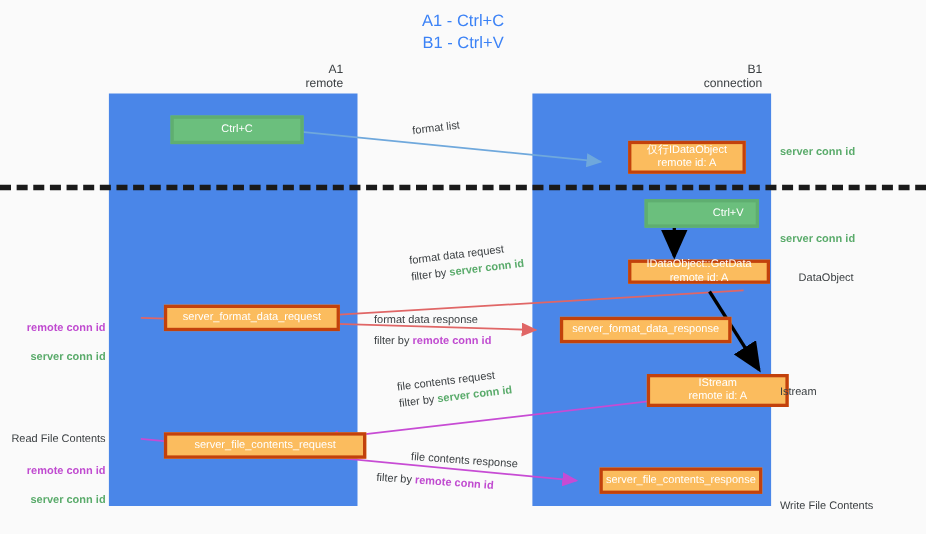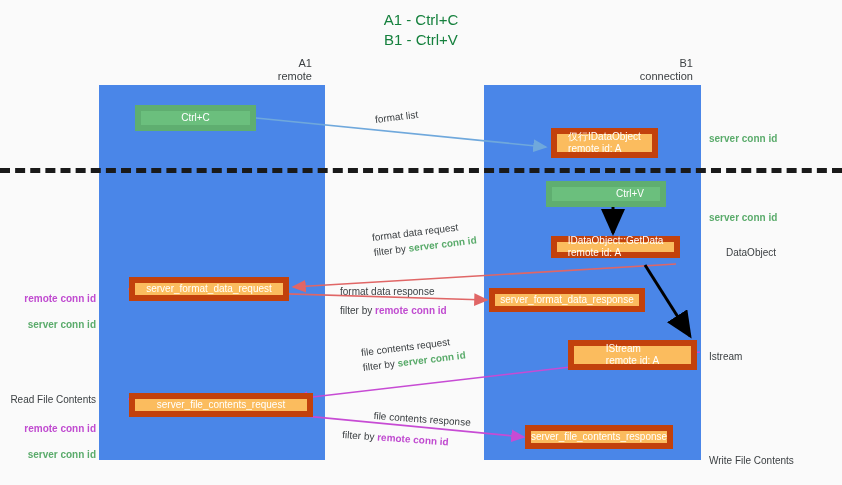--- a/index.html
+++ b/index.html
@@ -35,49 +35,50 @@
   .lane-b { left: 484px; top: 85px; width: 217px; height: 375px; }
 
   .title {
     position: absolute;
     left: 0;
     top: 10px;
     width: 842px;
     text-align: center;
     font-size: 15px;
     line-height: 20px;
-    color: #15803d;
+    color: #3b82f6;
     white-space: pre-line;
   }
   .col-head {
     position: absolute;
     width: 200px;
     text-align: right;
     font-size: 11px;
     line-height: 13px;
     color: #3c4043;
     white-space: pre-line;
   }
   .col-head-a { left: 112px; top: 57px; }
   .col-head-b { left: 493px; top: 57px; }
 
   .node {
     position: absolute;
-    border: 6px solid #c2410c;
+    border: 3px solid #c2410c;
     background: #fbbc5e;
     color: #ffffff;
     font-size: 10px;
     line-height: 12px;
     display: flex;
     flex-direction: column;
     align-items: center;
     justify-content: center;
-    text-align: left;
+    text-align: center;
     white-space: pre-line;
     box-sizing: border-box;
+    margin-left: 20px;
   }
   .node.green {
     background: #6bbf7d;
     border-color: #5fae70;
   }
   .divider {
     position: absolute;
     left: 0;
     top: 168px;
     width: 842px;
@@ -152,21 +153,21 @@
     <line x1="700" y1="352" x2="295" y2="399" stroke="#c74bd4" stroke-width="1.6" marker-end="url(#ar-mag)"></line>
 
     <line x1="128" y1="399" x2="524" y2="437" stroke="#c74bd4" stroke-width="1.6" marker-end="url(#ar-mag)"></line>
   </svg>
 
   <div class="node green" style="left:135px; top:105px; width:121px; height:26px;">Ctrl+C</div>
 
   <div class="node" style="left:551px; top:128px; width:107px; height:30px;">仅行IDataObject
 remote id: A</div>
 
-  <div class="node green" style="left:546px; top:181px; width:120px; height:26px;padding-left:48px;">Ctrl+V</div>
+  <div class="node green" style="left:566px; top:181px; width:104px; height:26px;padding-left:48px;">Ctrl+V</div>
 
   <div class="node" style="left:551px; top:236px; width:129px; height:22px;">IDataObject::GetData
 remote id: A</div>
 
   <div class="node" style="left:129px; top:277px; width:160px; height:24px;">server_format_data_request</div>
 
   <div class="node" style="left:489px; top:288px; width:156px; height:24px;">server_format_data_response</div>
 
   <div class="node" style="left:568px; top:340px; width:129px; height:30px;">IStream
 remote id: A</div>

